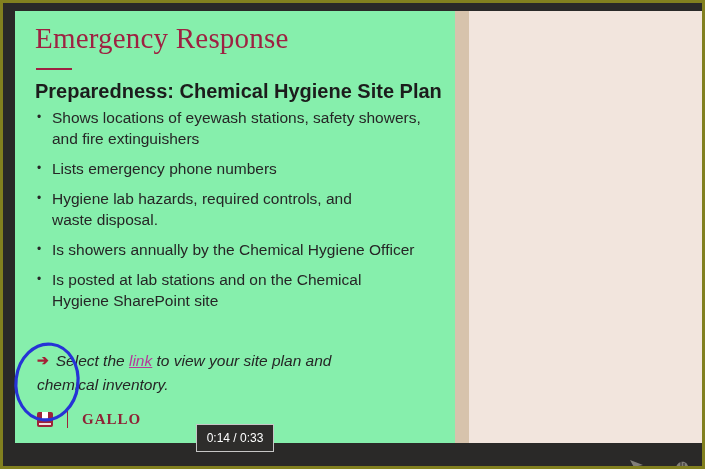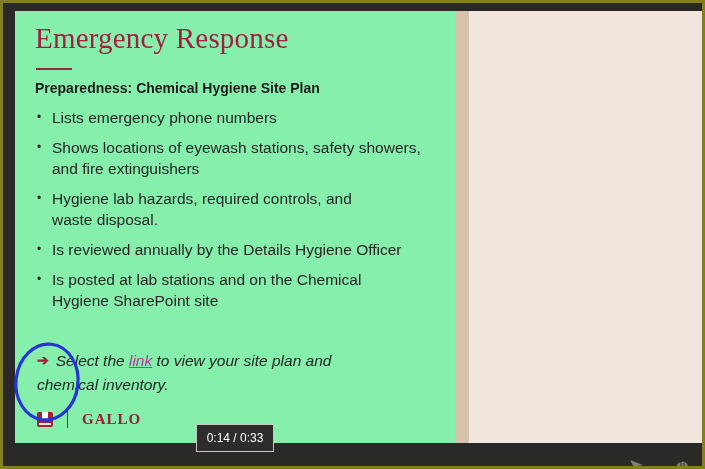--- a/index.html
+++ b/index.html
@@ -8,21 +8,21 @@
   .frame{position:absolute;inset:0;border:3px solid #82801f;pointer-events:none;z-index:60;}
 
   
   .slide{position:absolute;left:15px;top:11px;width:440px;height:432px;background:#86efac;z-index:5;}
   .pink-panel{position:absolute;left:455px;top:11px;width:247px;height:432px;background:#f2e5dd;z-index:4;}
   .tan-strip{position:absolute;left:0;top:0;width:14px;height:432px;background:#d7c3ac;}
 
   .slide-title{position:absolute;left:20px;top:11px;font-family:"Liberation Serif",serif;
                font-size:29px;color:#9e2142;letter-spacing:.2px;}
   .title-rule{position:absolute;left:21px;top:57px;width:36px;height:2px;background:#9e2142;}
-  .slide-subtitle{position:absolute;left:20px;top:69px;font-size:14px;font-weight:bold;color:#1c1c1c;}
+  .slide-subtitle{position:absolute;left:20px;top:69px;font-size:20px;font-weight:bold;color:#1c1c1c;}
 
   .bullets{position:absolute;left:20px;top:96px;width:412px;margin:0;padding:0;list-style:none;}
   .bullets li{position:relative;padding-left:17px;margin:0 0 9px 0;font-size:15.5px;line-height:21px;
               color:#262626;white-space:pre-line;}
   .bullets li::before{content:"•";position:absolute;left:2px;top:0;font-size:12px;color:#262626;}
 
   .callout{position:absolute;left:22px;top:338px;width:406px;font-size:15.5px;line-height:24px;
            font-style:italic;color:#262626;}
   .callout .arrow{display:inline-block;color:#a32035;font-style:normal;font-weight:bold;
                   font-size:14px;margin-right:7px;transform:translateY(-1px);}
@@ -50,29 +50,29 @@
 
 <div class="stage">
 
   <div class="slide">
     <div class="slide-title">Emergency Response</div>
     <div class="title-rule"></div>
     <div class="slide-subtitle">Preparedness: Chemical Hygiene Site Plan</div>
 
     <ul class="bullets">
 
-        <li><span>Lists emergency phone numbers</span></li>
-
         <li><span>Shows locations of eyewash stations, safety showers,
 and fire extinguishers</span></li>
+
+        <li><span>Lists emergency phone numbers</span></li>
 
         <li><span>Hygiene lab hazards, required controls, and
 waste disposal.</span></li>
 
-        <li><span>Is reviewed annually by the Details Hygiene Officer</span></li>
+        <li><span>Is showers annually by the Chemical Hygiene Officer</span></li>
 
         <li><span>Is posted at lab stations and on the Chemical
 Hygiene SharePoint site</span></li>
 
       </ul>
 
     <div class="callout">
       <span class="arrow">➔</span><span class="callout-text"><span>Select the </span><a>link</a><span> to view your site plan and
 chemical inventory.</span></span>
     </div>

